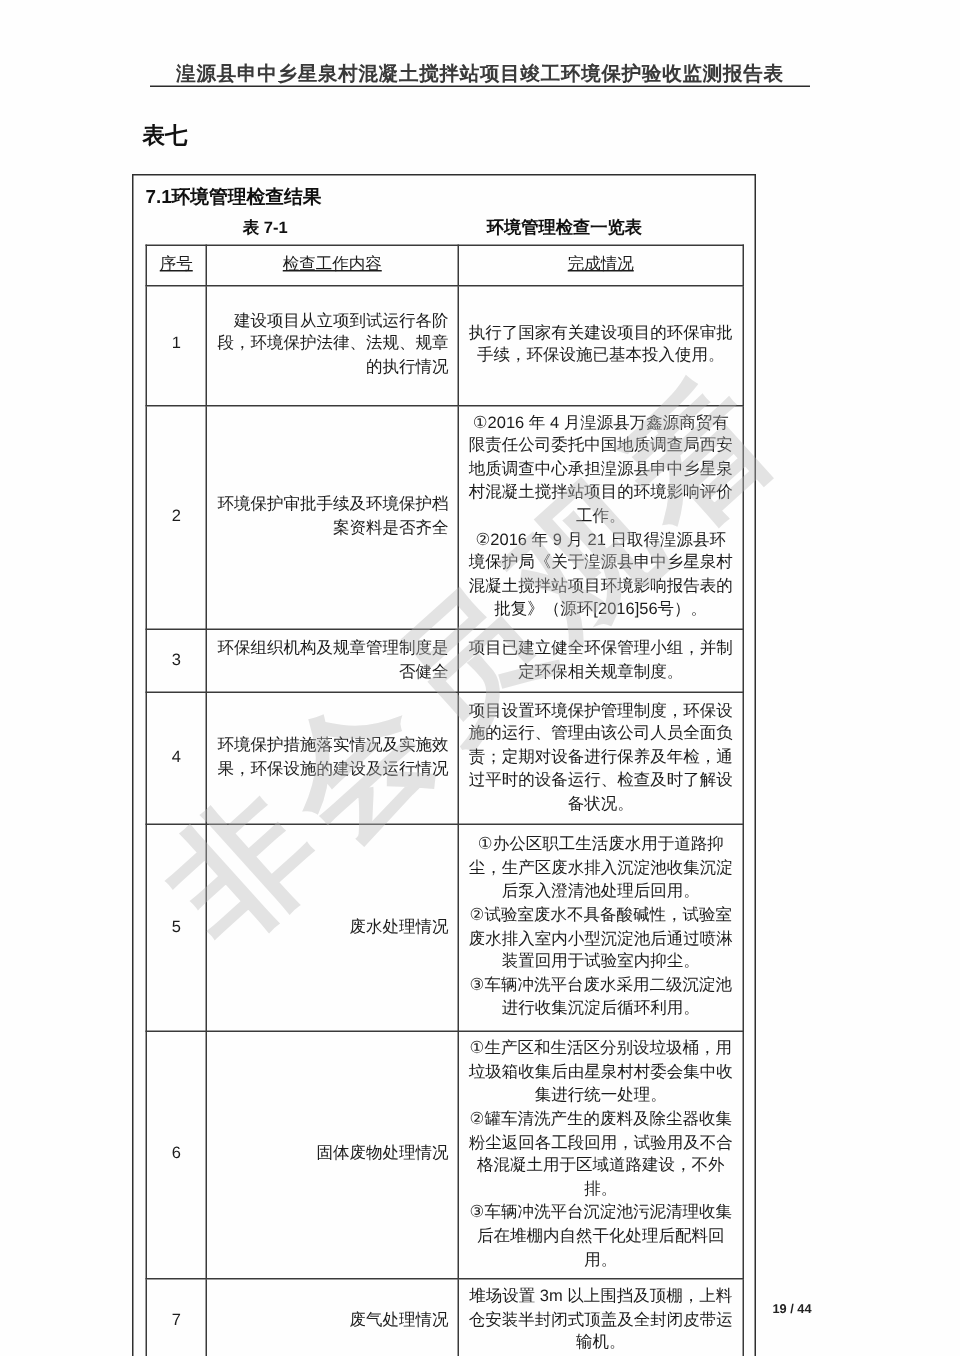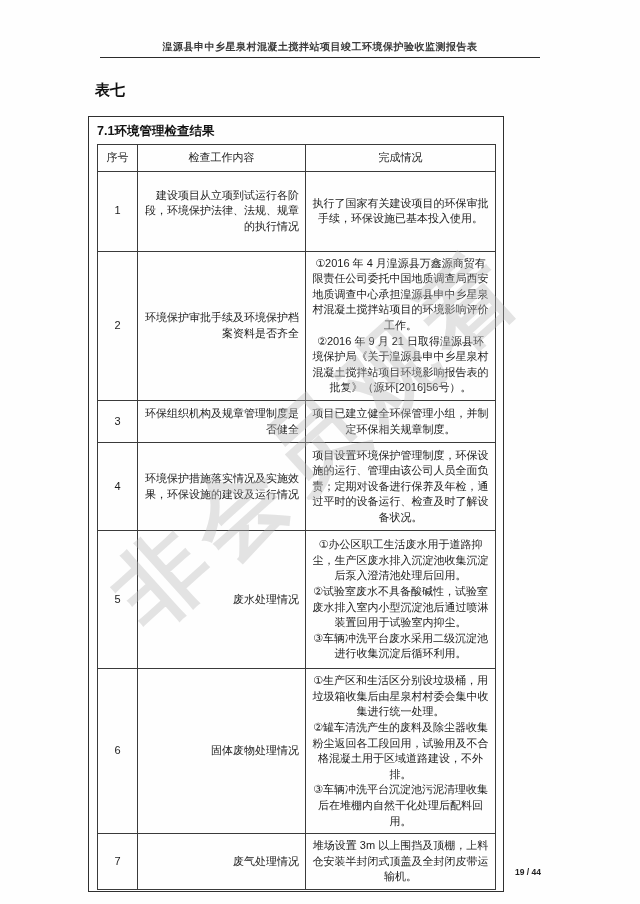--- a/index.html
+++ b/index.html
@@ -5,21 +5,21 @@
   html,body{margin:0;padding:0;}
   body{
     width:640px;height:904px;background:#ffffff;position:relative;overflow:hidden;
     font-family:"Liberation Sans","DejaVu Sans",sans-serif;color:#1c1c1c;
     -webkit-font-smoothing:antialiased;
   }
   .page{position:relative;width:640px;height:904px;background:#fefefe;}
   
   .doc-header{
     position:absolute;top:40px;left:50px;width:540px;text-align:center;
-    font-size:10px;font-weight:700;color:#3a3a3a;letter-spacing:.5px;
+    font-size:13px;font-weight:700;color:#3a3a3a;letter-spacing:.5px;
   }
   .doc-header-rule{
     position:absolute;top:57px;left:100px;width:440px;height:0;
     border-bottom:1.6px solid #2b2b2b;
   }
   
   .page-heading{
     position:absolute;top:81px;left:95px;
     font-size:15px;font-weight:700;color:#111;
   }
@@ -41,21 +41,21 @@
   .table-caption .cap-label{width:40%;text-align:center;font-size:11px;}
   .table-caption .cap-title{width:60%;text-align:center;font-size:11.5px;}
   table.check-table{
     width:100%;border-collapse:collapse;table-layout:fixed;
     font-size:11px;color:#1c1c1c;position:relative;z-index:2;
   }
   .check-table th,.check-table td{
     border:1px solid #3a3a3a;vertical-align:middle;
     padding:4px 6px;line-height:1.42;
   }
-  .check-table th{font-weight:400;text-align:center;font-size:11px;padding:5px 2px;}
+  .check-table th{font-weight:400;text-align:center;font-size:11px;padding:5px 2px;text-decoration:underline;}
   col.c-no{width:40px;}
   col.c-content{width:168px;}
   col.c-status{width:auto;}
   td.no-cell{text-align:center;}
   td.content-cell{text-align:right;}
   td.content-cell.center{}
   td.status-cell{text-align:center;white-space:pre-line;}
   tr.h1{height:80px;} tr.h2{height:108px;} tr.h3{height:42px;} tr.h4{height:88px;}
   tr.h5{height:138px;} tr.h6{height:110px;} tr.h7{height:42px;}
   
@@ -77,20 +77,24 @@
 <div class="page">
 
   <div class="doc-header">湟源县申中乡星泉村混凝土搅拌站项目竣工环境保护验收监测报告表</div>
   <div class="doc-header-rule"></div>
 
   <div class="page-heading">表七</div>
 
   <div class="section-box">
     <div class="section-title">7.1环境管理检查结果</div>
 
+    <div class="table-caption">
+      <span class="cap-label">表 7-1</span>
+      <span class="cap-title">环境管理检查一览表</span>
+    </div>
 
     <table class="check-table">
       <colgroup>
           <col class="c-no">
           <col class="c-content">
           <col class="c-status">
         </colgroup>
       <thead>
         <tr>
           <th>序号</th>

